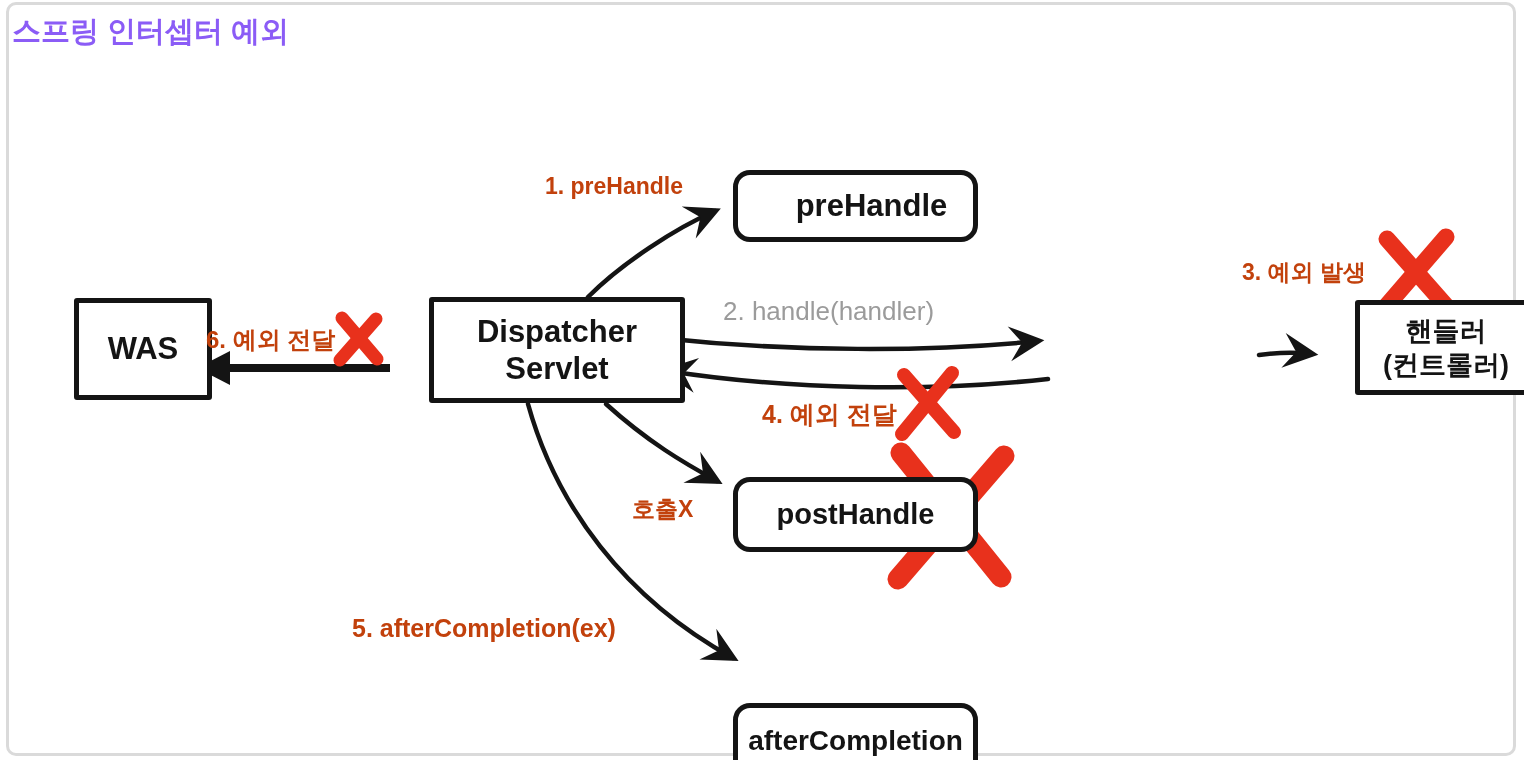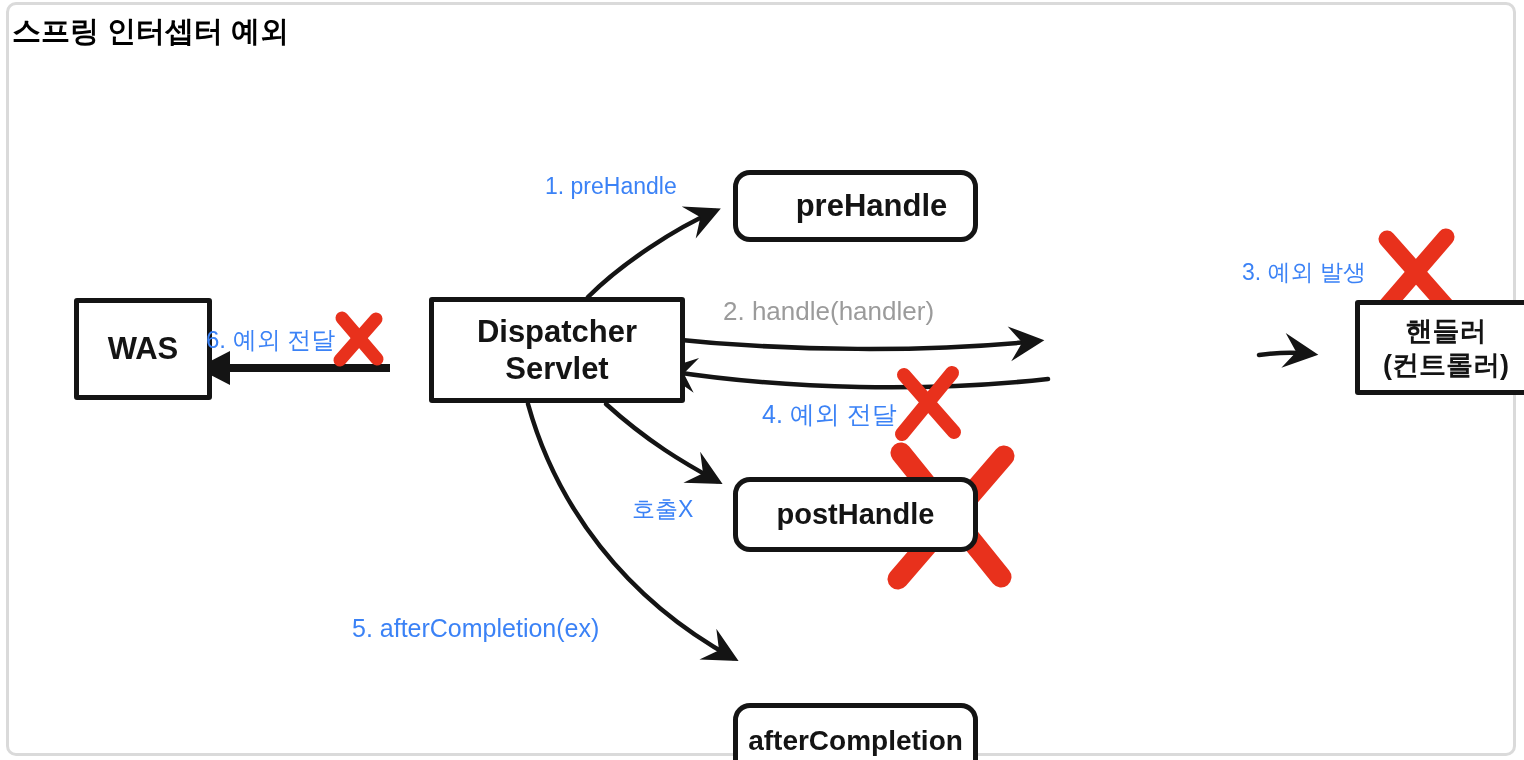--- a/index.html
+++ b/index.html
@@ -10,35 +10,35 @@
     font-family:"Liberation Sans","DejaVu Sans",sans-serif;
     overflow:hidden;
   }
   .frame{
     position:absolute;left:6px;top:2px;width:1504px;height:748px;
     border:3px solid #dadada;border-radius:10px;
     pointer-events:none;
   }
   .title{
     position:absolute;left:12px;top:12px;
-    font-size:29px;font-weight:bold;color:#000000;
+    font-size:29px;font-weight:bold;color:#8b5cf6;
     letter-spacing:0px;
   }
   .node{
     position:absolute;
     display:flex;flex-direction:column;align-items:center;justify-content:center;
     background:#ffffff;border:5px solid #141414;
     color:#141414;font-weight:bold;text-align:center;
     box-sizing:border-box;
   }
   .sq{border-radius:3px;margin-left:32px;}
   .rd{border-radius:17px;}
   .node .ln{display:block;}
   .edge-label{
-    position:absolute;color:#3b82f6;font-weight:normal;white-space:nowrap;
+    position:absolute;color:#c2410c;font-weight:bold;white-space:nowrap;
   }
   svg.overlay{position:absolute;left:0;top:0;}
 </style>
 </head>
 <body>
 
 <div class="canvas">
 
   <svg class="overlay" width="1524" height="760" viewBox="0 0 1524 760">
     <defs>

